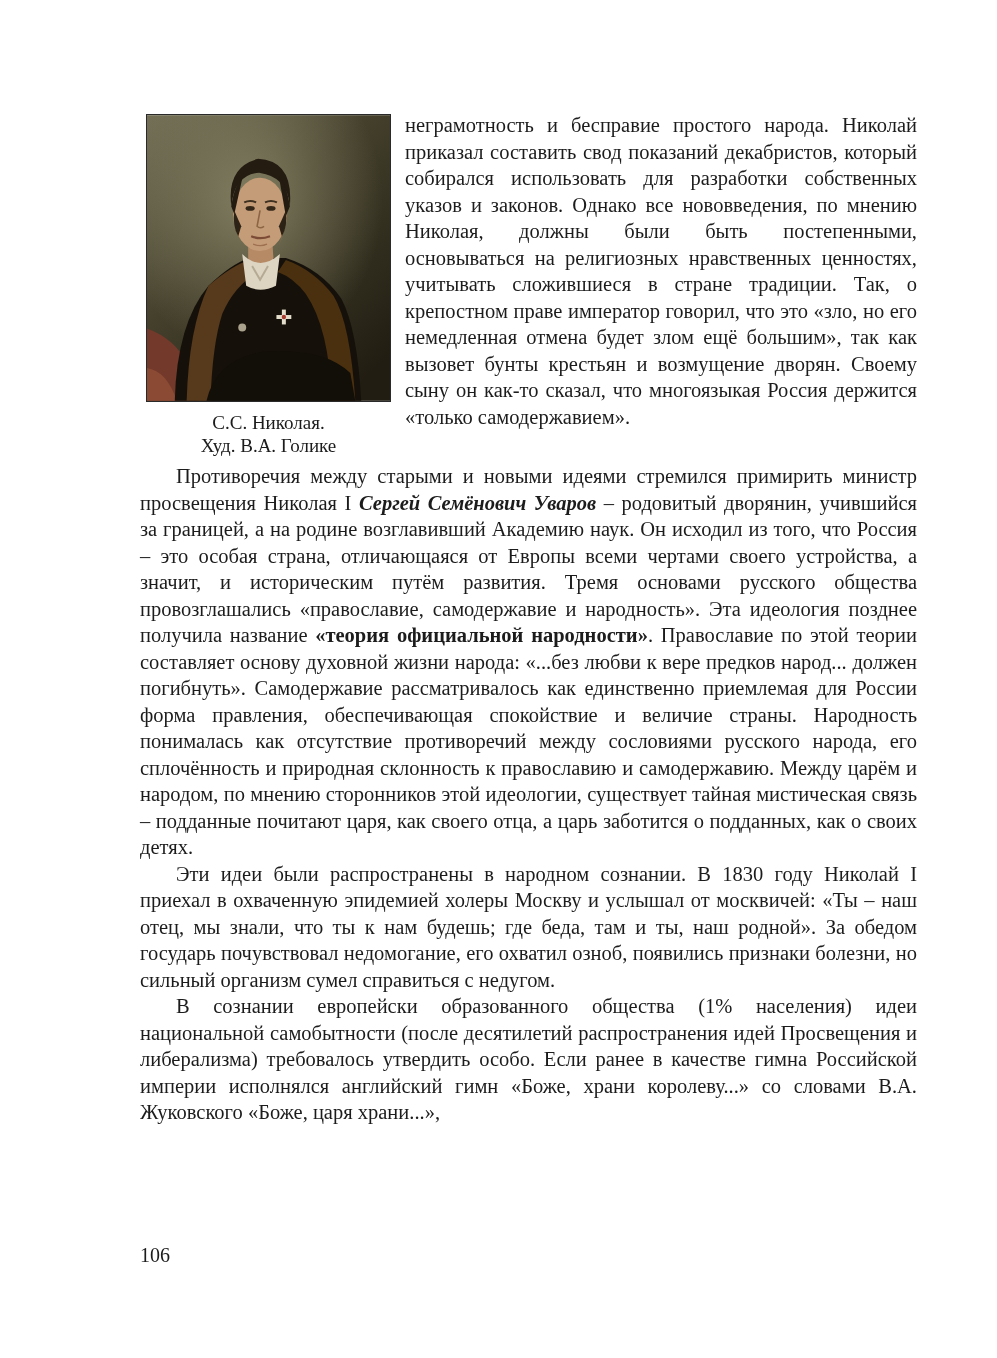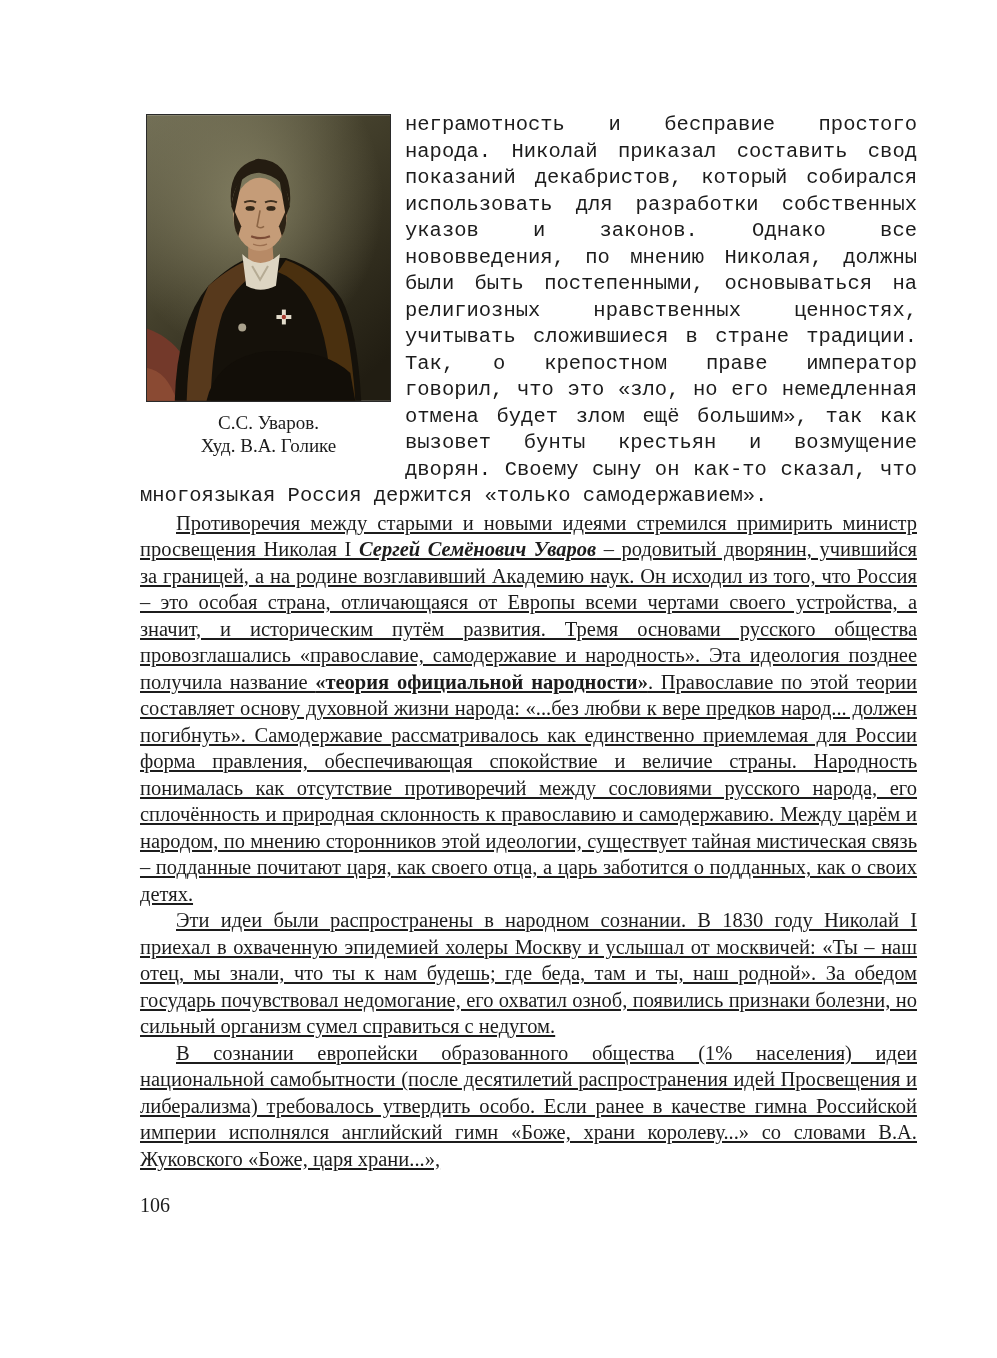--- a/index.html
+++ b/index.html
@@ -39,32 +39,31 @@
     line-height: 23px;
     color: #1c1c1c;
   }
   .caption-artist { }
   p {
     margin: 0;
     text-align: justify;
     font-size: 20.5px;
     line-height: 26.5px;
   }
-  p.intro { text-indent: 0; font-family: Liberation Mono, monospace; }
+  p.intro { text-indent: 0; }
   p.body-para {
     text-indent: 36px;
     clear: left;
-    text-decoration: underline;
   }
   .bold-italic { font-weight: bold; font-style: italic; }
   .bold { font-weight: bold; }
   .page-number {
     position: absolute;
     left: 140px;
-    top: 1194px;
+    top: 1244px;
     font-size: 20px;
     color: #1c1c1c;
   }
 </style>
 </head>
 <body>
 
 <div class="page">
   <div class="content">
 
@@ -109,21 +108,21 @@
           <path d="M107,130 Q114,133 121,130" stroke="#9c7050" stroke-width="1.4" fill="none"></path>
           <g fill="#e3ddcc">
             <rect x="136" y="196" width="4" height="15"></rect>
             <rect x="130.5" y="201.5" width="15" height="4"></rect>
           </g>
           <circle cx="138" cy="203.5" r="2.2" fill="#a83a2e"></circle>
           <circle cx="96" cy="214" r="4" fill="#cfc7ae" opacity="0.8"></circle>
         </svg>
       </div>
       <figcaption>
-        <div class="caption-name">С.С. Уваров.</div>
+        <div class="caption-name">С.С. Николая.</div>
         <div class="caption-artist">Худ. В.А. Голике</div>
       </figcaption>
     </figure>
 
     <p class="intro"><span>неграмотность и бесправие простого народа. Николай приказал составить свод показаний декабристов, который собирался использовать для разработки собственных указов и законов. Однако все нововведения, по мнению Николая, должны были быть постепенными, основываться на религиозных нравственных ценностях, учитывать сложившиеся в стране традиции. Так, о крепостном праве император говорил, что это «зло, но его немедленная отмена будет злом ещё большим», так как вызовет бунты крестьян и возмущение дворян. Своему сыну он как-то сказал, что многоязыкая Россия держится «только самодержавием».</span></p>
 
     <p class="body-para"><span>Противоречия между старыми и новыми идеями стремился примирить министр просвещения Николая I </span><span class="bold-italic">Сергей Семёнович Уваров</span><span> – родовитый дворянин, учившийся за границей, а на родине возглавивший Академию наук. Он исходил из того, что Россия – это особая страна, отличающаяся от Европы всеми чертами своего устройства, а значит, и историческим путём развития. Тремя основами русского общества провозглашались «православие, самодержавие и народность». Эта идеология позднее получила название </span><span class="bold">«теория официальной народности»</span><span>. Православие по этой теории составляет основу духовной жизни народа: «...без любви к вере предков народ... должен погибнуть». Самодержавие рассматривалось как единственно приемлемая для России форма правления, обеспечивающая спокойствие и величие страны. Народность понималась как отсутствие противоречий между сословиями русского народа, его сплочённость и природная склонность к православию и самодержавию. Между царём и народом, по мнению сторонников этой идеологии, существует тайная мистическая связь – подданные почитают царя, как своего отца, а царь заботится о подданных, как о своих детях.</span></p>
 
     <p class="body-para"><span>Эти идеи были распространены в народном сознании. В 1830 году Николай I приехал в охваченную эпидемией холеры Москву и услышал от москвичей: «Ты – наш отец, мы знали, что ты к нам будешь; где беда, там и ты, наш родной». За обедом государь почувствовал недомогание, его охватил озноб, появились признаки болезни, но сильный организм сумел справиться с недугом.</span></p>
 

